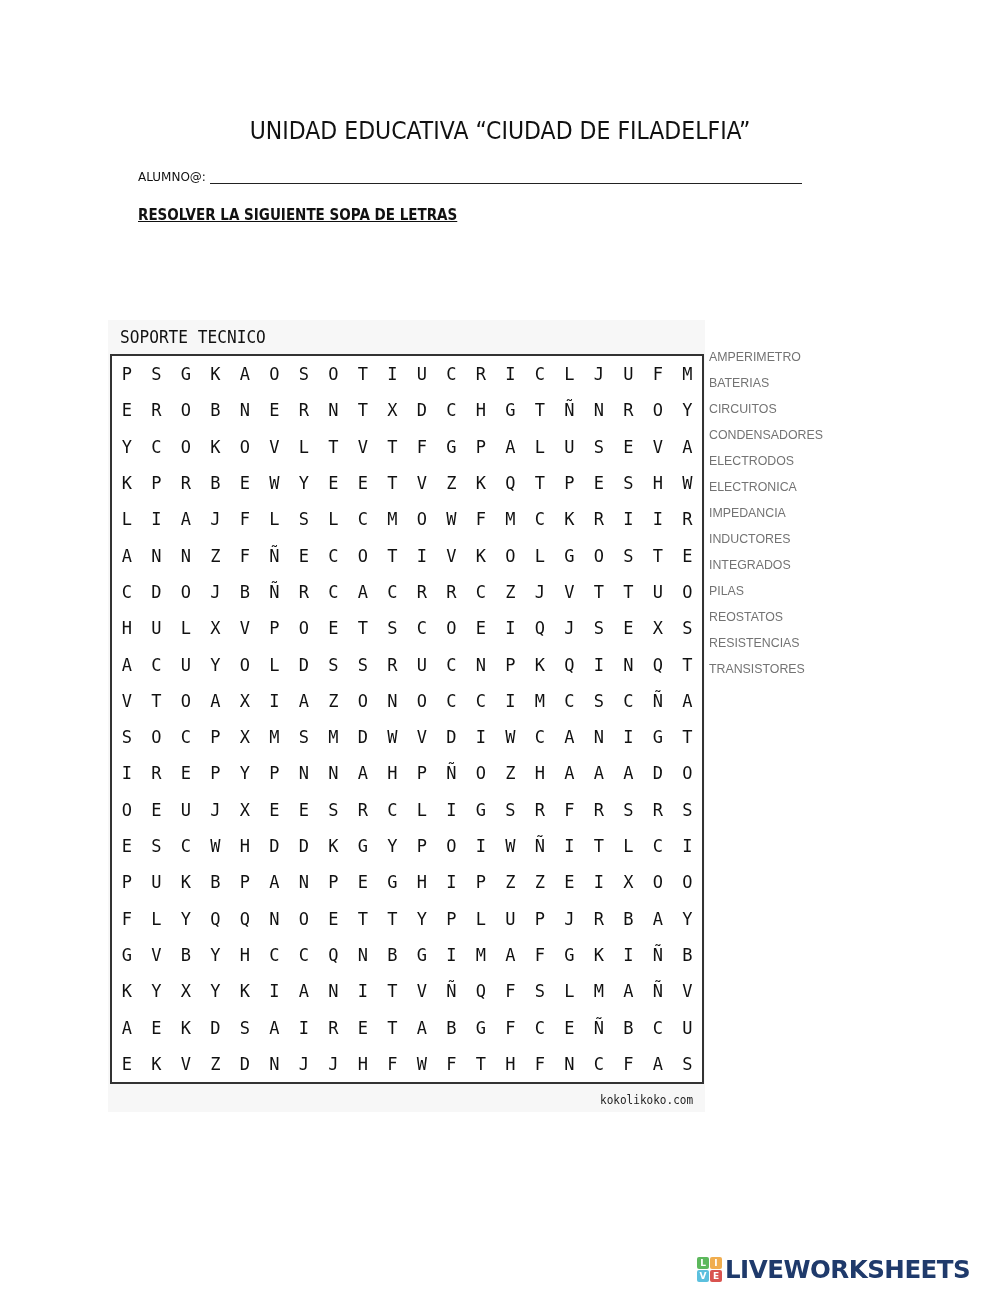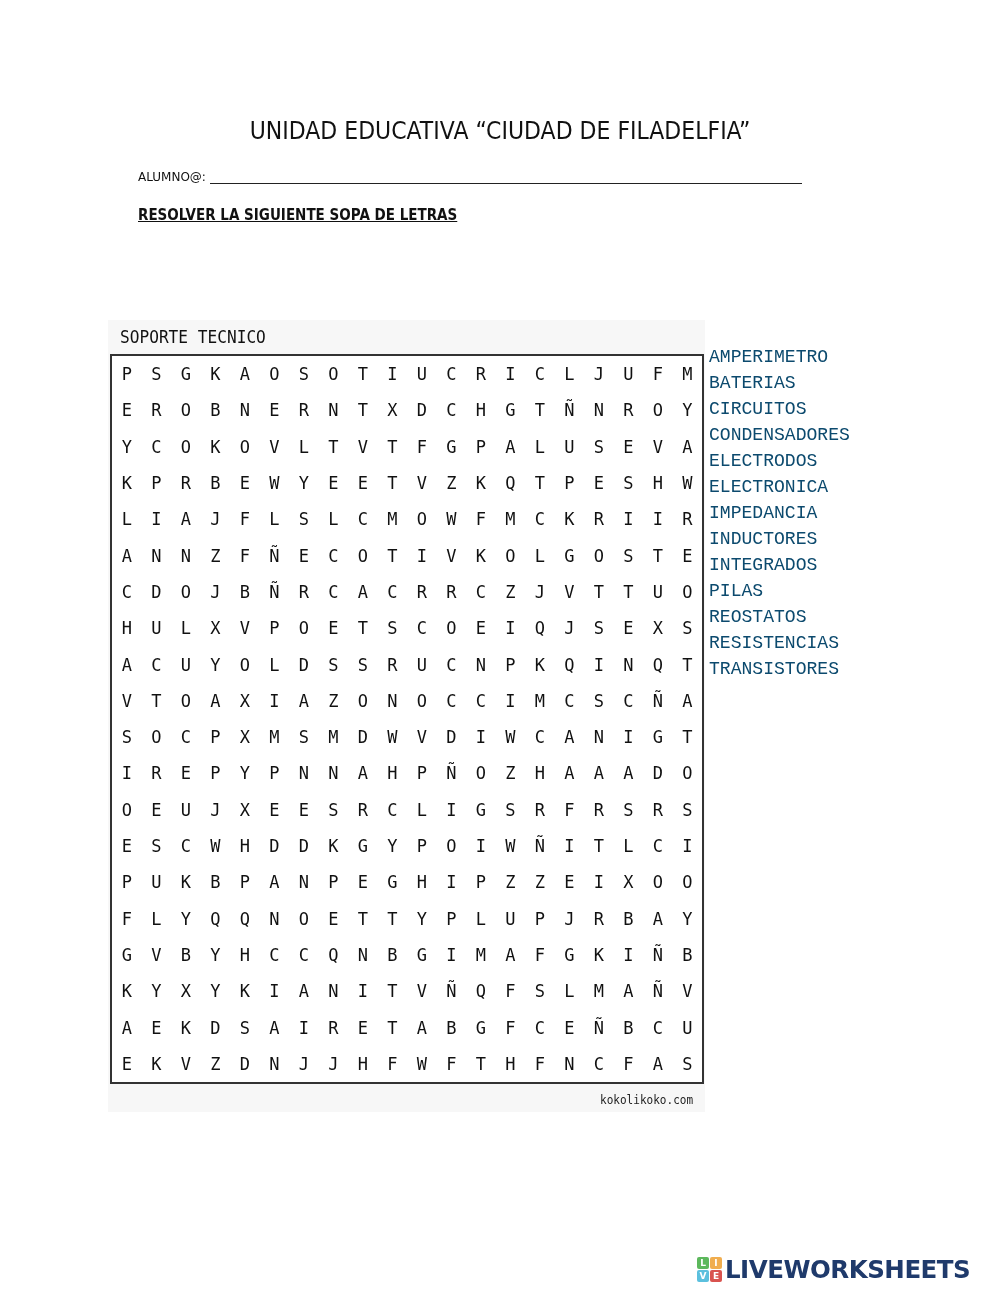--- a/index.html
+++ b/index.html
@@ -49,22 +49,22 @@
       font-family: "DejaVu Sans Mono", monospace; font-size: 17px; color: #111;
       cursor: pointer; user-select: none;
     }
     .credit {
       position: absolute; left: 600px; top: 1092px; font-size: 13px;
       font-family: "DejaVu Sans Mono", monospace; color: #222;
       transform: scaleX(0.85); transform-origin: 0 0;
     }
     .wordlist {
       position: absolute; left: 709px; top: 344px;
-      font-family: Liberation Mono, monospace; font-size: 19px; line-height: 26px;
-      color: #0c4a6e; letter-spacing: 0px;
+      font-family: Liberation Sans, sans-serif; font-size: 13px; line-height: 26px;
+      color: #737373; letter-spacing: 0px;
     }
     .wordlist div { transform: scaleX(0.95); transform-origin: 0 0; white-space: nowrap; }
     .brand {
       position: absolute; left: 697px; top: 1255px; display: flex; align-items: center;
     }
     .brand .logo {
       display: grid; grid-template-columns: 12px 12px; grid-template-rows: 12px 12px; gap: 1px;
       margin-right: 3px;
     }
     .brand .logo span {

